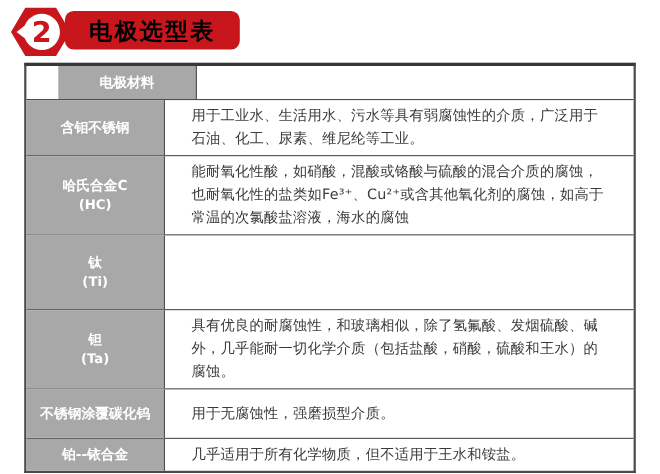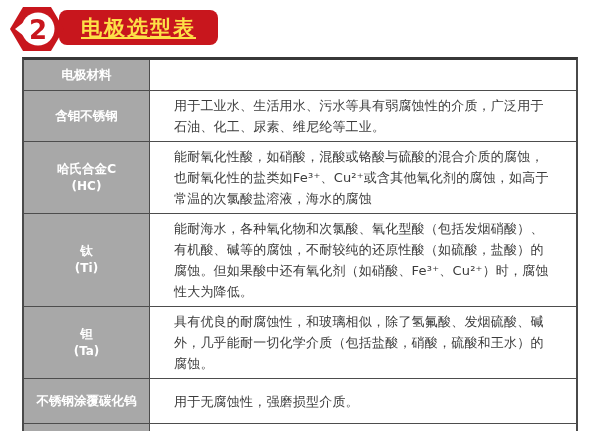--- a/index.html
+++ b/index.html
@@ -16,29 +16,28 @@
     height: 57px;
   }
   .title-banner {
     position: absolute;
     left: 59px;
     top: 10px;
     height: 35px;
     min-width: 150px;
     background: #c8161d;
     border-radius: 8px;
-    color: #fde047;
+    color: #000000;
     font-size: 21px;
     font-weight: bold;
     letter-spacing: 2px;
     display: flex;
     align-items: center;
     justify-content: center;
     padding: 16px 22px;
-    text-decoration: underline;
   }
   .badge {
     position: absolute;
     left: 9px;
     top: 4px;
     width: 56px;
     height: 50px;
     z-index: 2;
   }
   .spec-table {
@@ -48,21 +47,21 @@
     width: 556px;
     border: 2px solid #4a4a4a;
     border-top: 3px solid #383838;
     background: #ffffff;
   }
   .t-row {
     display: flex;
     align-items: stretch;
     border-top: 1px solid #4d4d4d;
   }
-  .t-row:first-child { border-top: none; }
+  .t-row:first-child { border-top: none; margin-left: 29px; }
   .cell-material {
     width: 126px;
     flex: 0 0 126px;
     background: #a8a8a8;
     color: #ffffff;
     font-weight: bold;
     font-size: 12.5px;
     text-align: center;
     display: flex;
     flex-direction: column;
@@ -148,23 +147,20 @@
     <div class="cell-desc">
       <span>能耐氧化性酸，如硝酸，混酸或铬酸与硫酸的混合介质的腐蚀，也耐氧化性的盐类如Fe³⁺、Cu²⁺或含其他氧化剂的腐蚀，如高于常温的次氯酸盐溶液，海水的腐蚀</span>
     </div>
   </div>
 
   <div class="t-row">
     <div class="cell-material">
       <span>钛</span>
       <span class="sub">(Ti)</span>
     </div>
-    <div class="cell-desc">
-      <span>能耐海水，各种氧化物和次氯酸、氧化型酸（包括发烟硝酸）、有机酸、碱等的腐蚀，不耐较纯的还原性酸（如硫酸，盐酸）的腐蚀。但如果酸中还有氧化剂（如硝酸、Fe³⁺、Cu²⁺）时，腐蚀性大为降低。</span>
-    </div>
   </div>
 
   <div class="t-row">
     <div class="cell-material">
       <span>钽</span>
       <span class="sub">(Ta)</span>
     </div>
     <div class="cell-desc">
       <span>具有优良的耐腐蚀性，和玻璃相似，除了氢氟酸、发烟硫酸、碱外，几乎能耐一切化学介质（包括盐酸，硝酸，硫酸和王水）的腐蚀。</span>
     </div>

